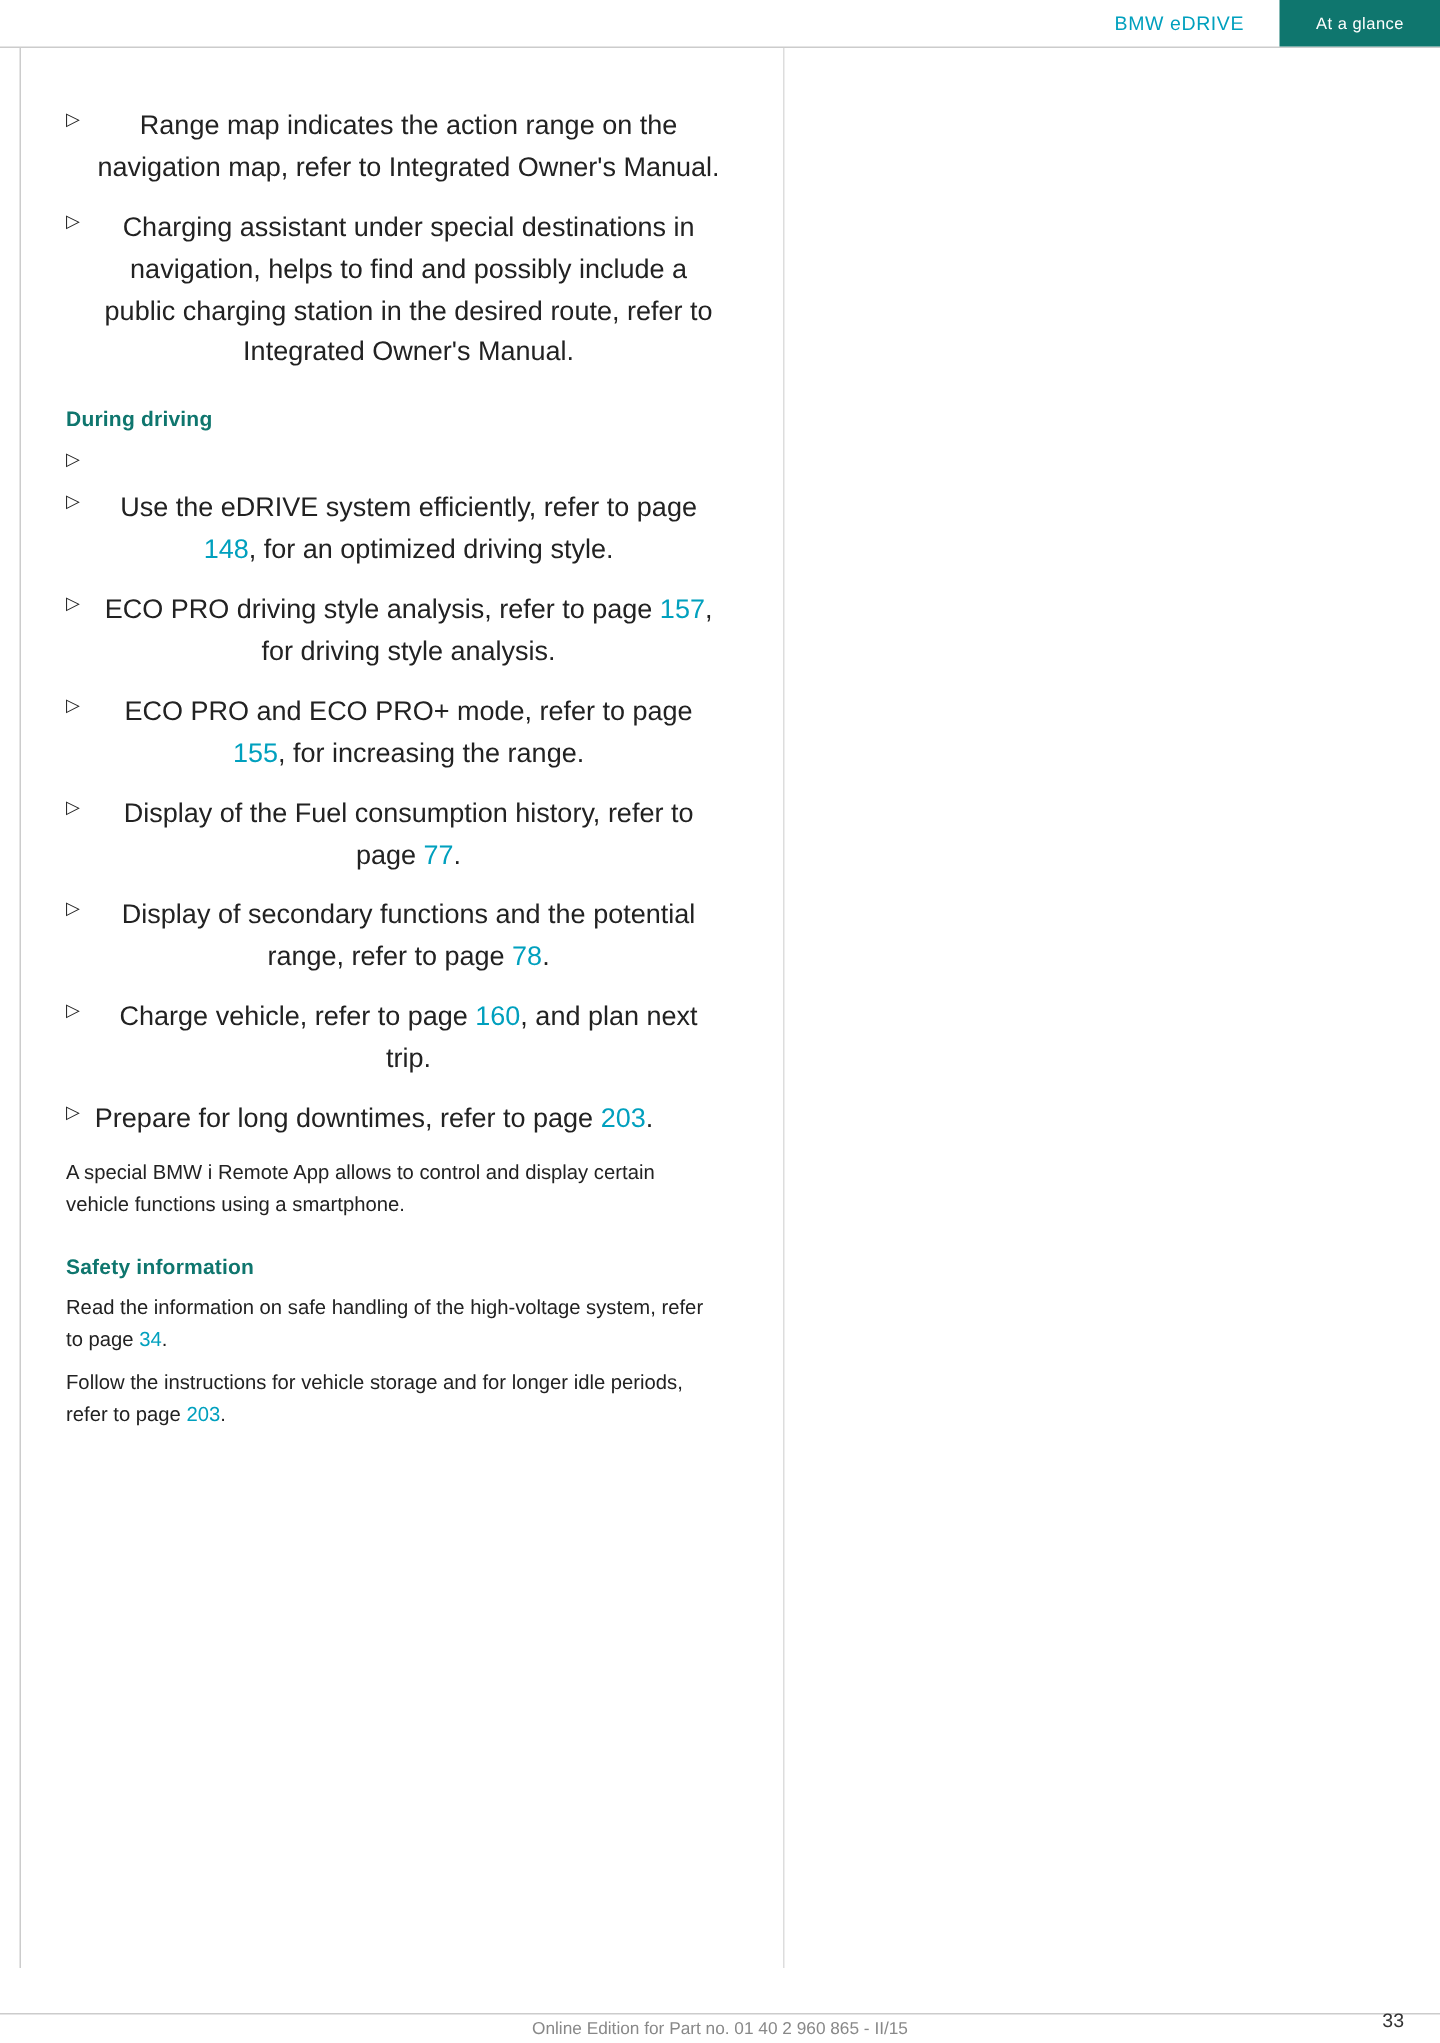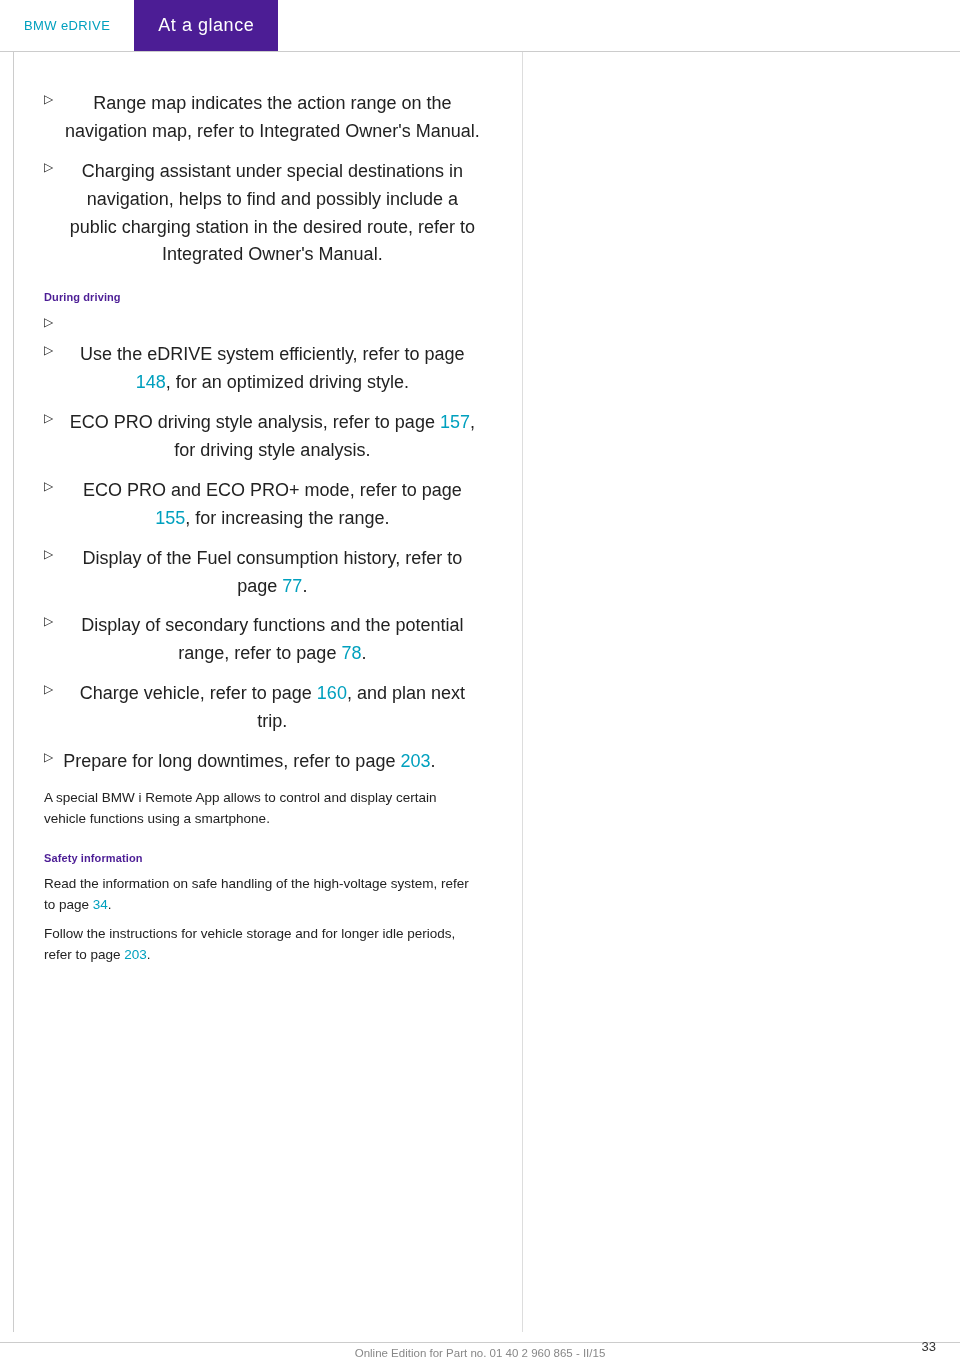--- a/index.html
+++ b/index.html
@@ -9,40 +9,41 @@
       background: #fff;
       color: #222;
       width: 960px;
       min-height: 1362px;
       position: relative;
     }
 
     
     .header {
       display: flex;
+      justify-content: flex-end;
       align-items: stretch;
-      height: 52px;
+      height: 32px;
       border-bottom: 1px solid #ccc;
     }
     .header-bmw-edrive {
       display: flex;
       align-items: center;
       padding: 0 24px;
       color: #00a0be;
       font-size: 13px;
       font-weight: normal;
       letter-spacing: 0.03em;
     }
     .header-at-a-glance {
       display: flex;
       align-items: center;
-      background: #4c1d95;
+      background: #0f766e;
       color: #fff;
       padding: 0 24px;
-      font-size: 18px;
+      font-size: 11px;
       font-weight: normal;
       letter-spacing: 0.03em;
     }
 
     
     .content-area {
       display: flex;
       flex-direction: row;
     }
     .left-border {
@@ -71,22 +72,22 @@
     }
     .bullet-text {
       font-size: 18px;
       line-height: 1.55;
       color: #222;
       text-align: center;
     }
 
     
     .section-heading {
-      color: #4c1d95;
-      font-size: 11px;
+      color: #0f766e;
+      font-size: 14px;
       font-weight: bold;
       margin-top: 22px;
       margin-bottom: 10px;
       letter-spacing: 0.01em;
     }
 
     
     .page-ref {
       color: #00a0be;
     }

